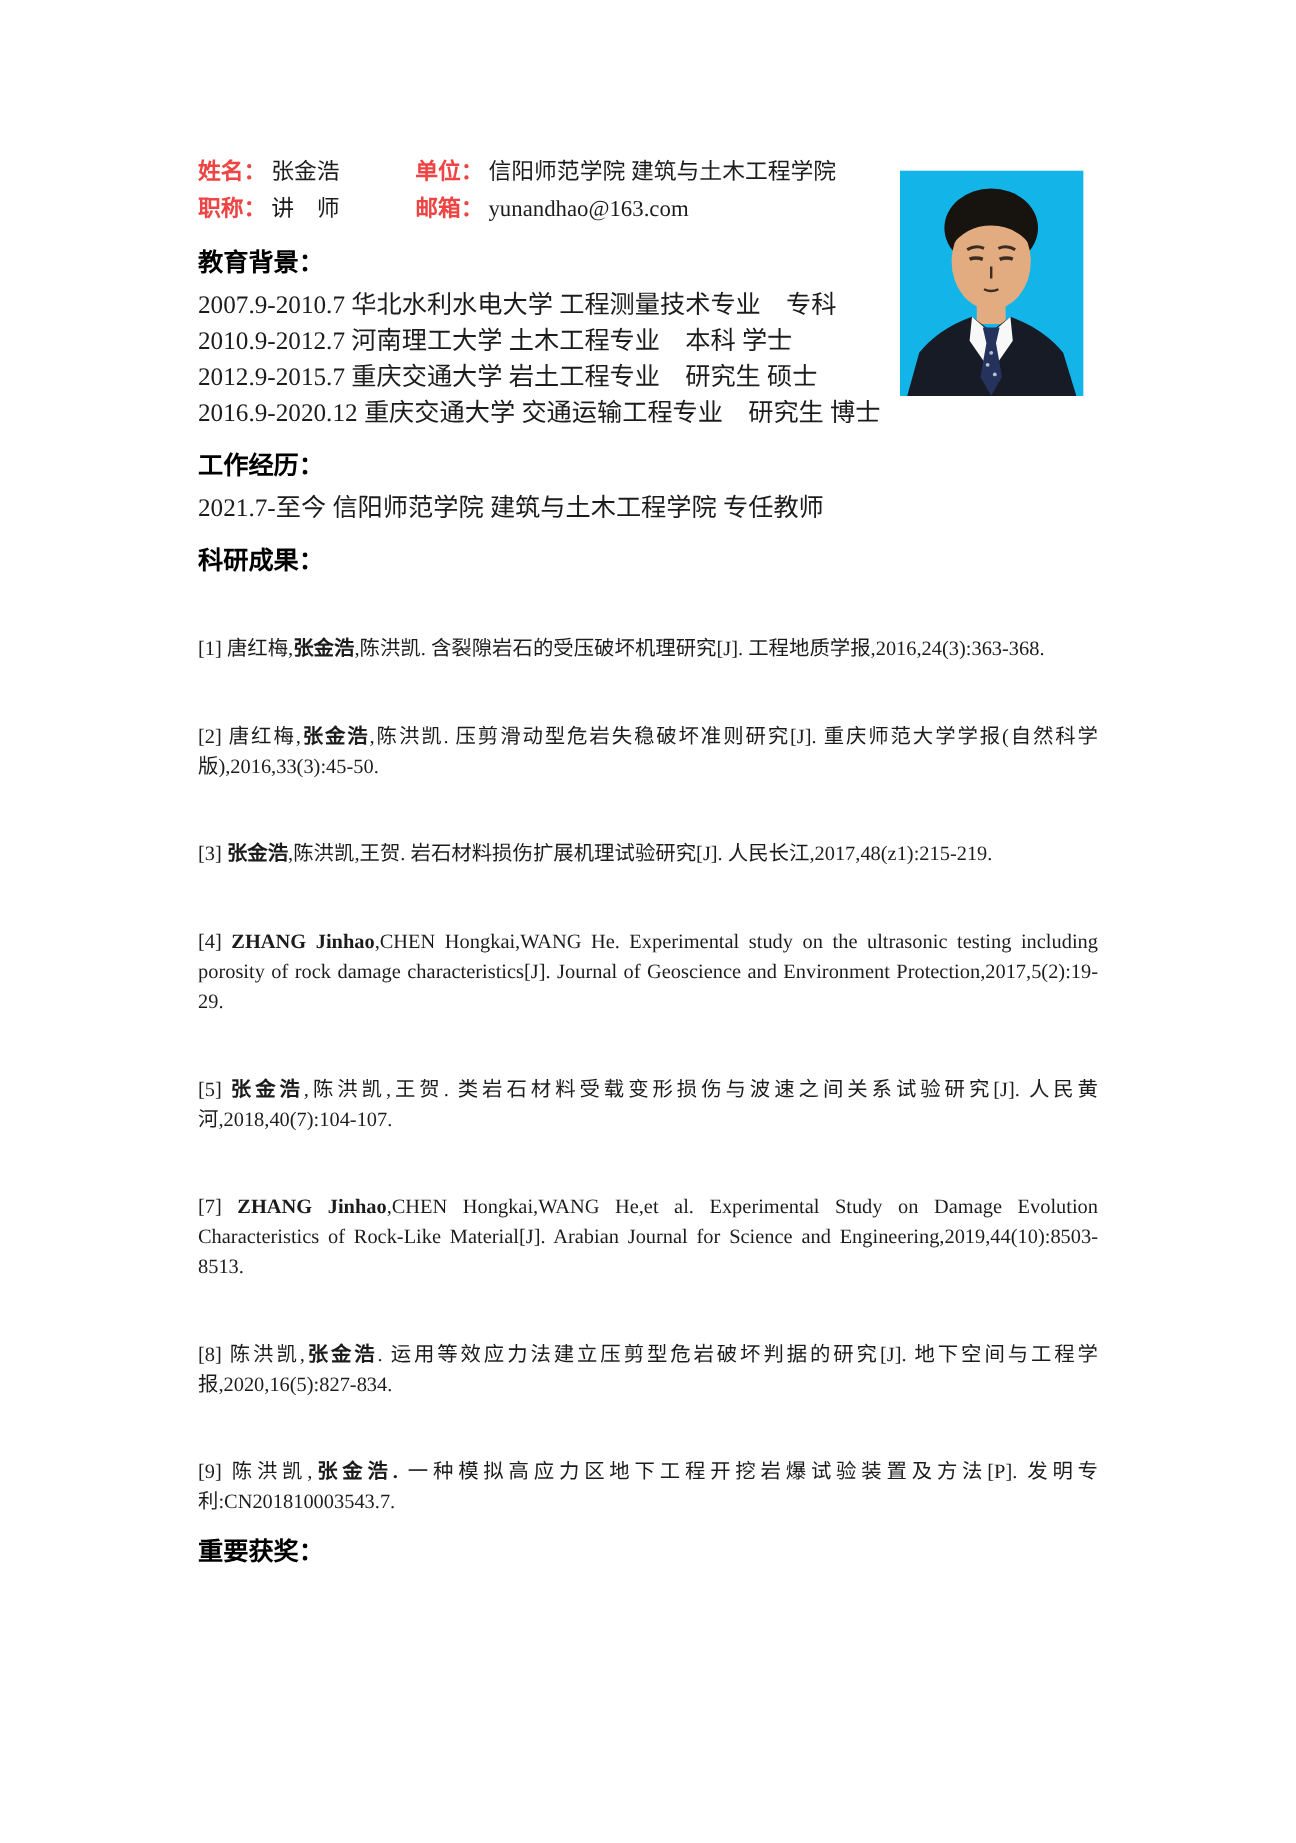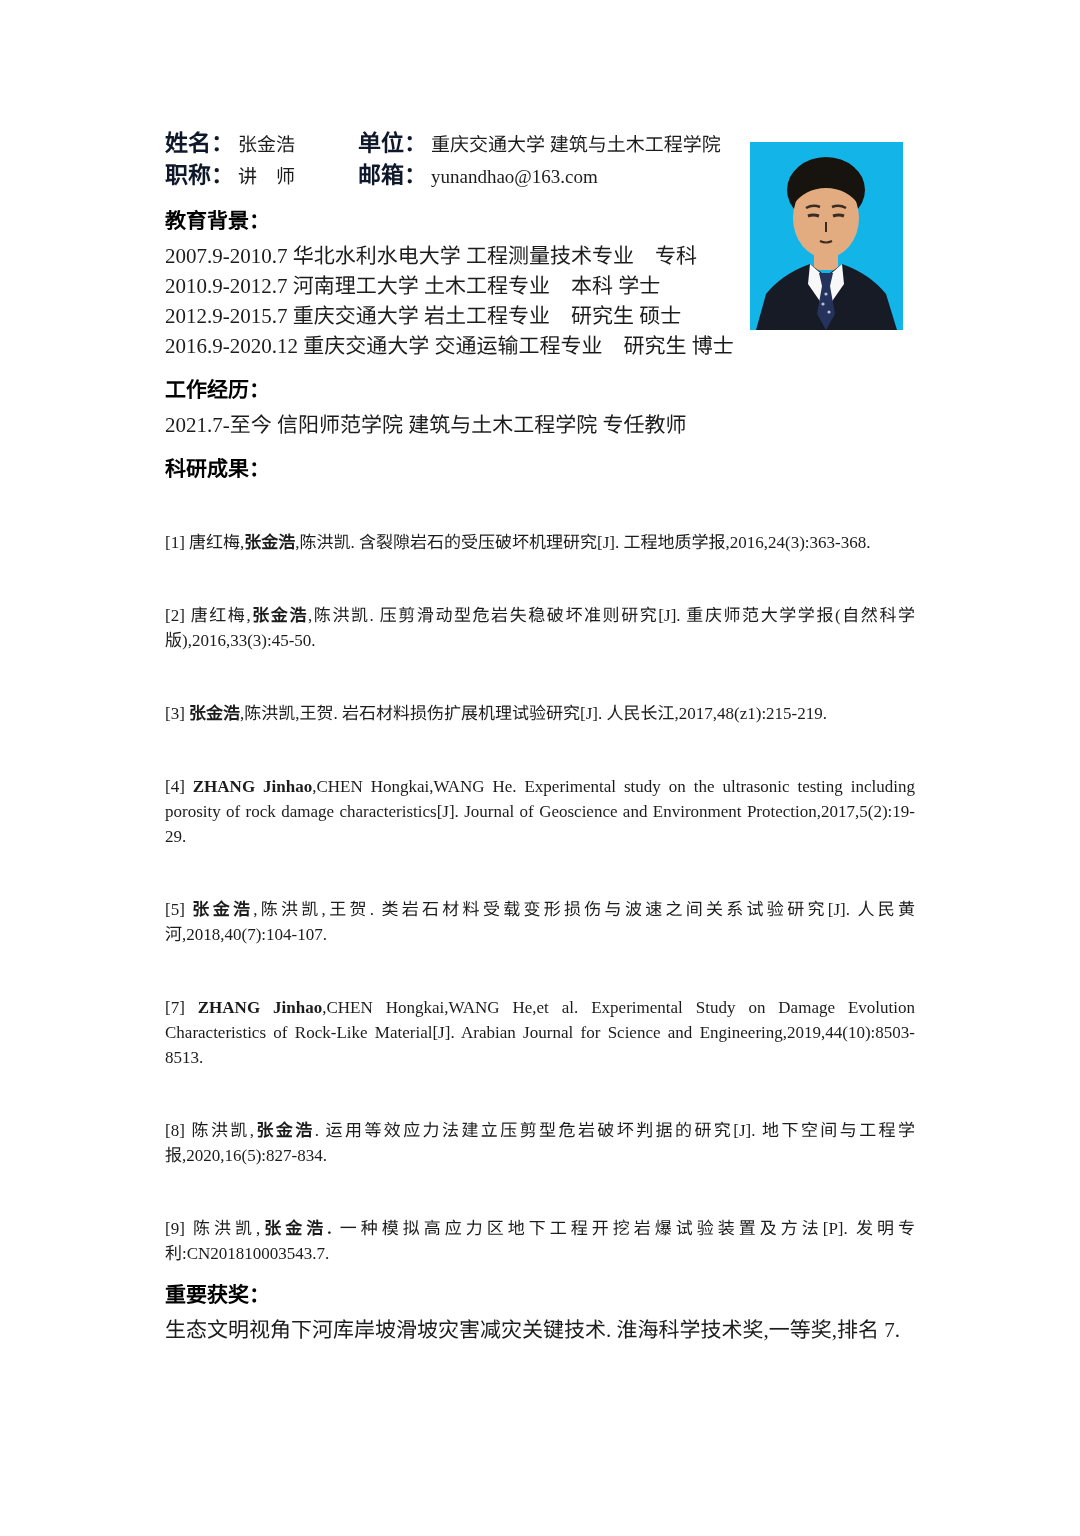--- a/index.html
+++ b/index.html
@@ -3,21 +3,21 @@
 <meta charset="utf-8">
 <style>
   html,body{margin:0;padding:0;background:#ffffff;}
   .page{
     position:relative;width:1080px;height:1536px;background:#ffffff;overflow:hidden;
     font-family:"Liberation Serif","DejaVu Serif",serif;color:#1c1c1c;
   }
   .content{position:absolute;left:165px;top:128px;width:750px;}
   
   .hline{font-size:19px;line-height:31px;white-space:pre-wrap;}
-  .hl-label{font-family:"Liberation Sans","DejaVu Sans",sans-serif;font-weight:bold;font-size:23px;color:#0f172a;}
+  .hl-label{font-family:"Liberation Sans","DejaVu Sans",sans-serif;font-weight:bold;font-size:19px;color:#ef4444;}
   .hl-val{margin-left:4px;}
   .hl-val-fixed{display:inline-block;min-width:92px;margin-left:4px;}
   .hl-label2{margin-left:28px;}
   
   .sec{
     font-family:"Liberation Sans","DejaVu Sans",sans-serif;
     font-size:21px;font-weight:bold;color:#000;
     margin:12px 0 7px 0;
   }
   .sec:first-of-type{margin-top:31px;}
@@ -59,21 +59,21 @@
 
     <path d="M69,131 L83,131 L80,144 L72,144 Z M72,144 L80,144 L85,172 L76,188 L67,172 Z" fill="#25335c"></path>
     <circle cx="76" cy="152" r="1.6" fill="#dfe4ee" opacity="0.8"></circle>
     <circle cx="73" cy="162" r="1.6" fill="#dfe4ee" opacity="0.8"></circle>
     <circle cx="79" cy="170" r="1.6" fill="#dfe4ee" opacity="0.8"></circle>
   </svg>
 
   <div class="content">
 
     <div>
-      <div class="hline"><span class="hl-label">姓名：</span><span class="hl-val-fixed">张金浩</span><span class="hl-label hl-label2">单位：</span><span class="hl-val">重庆交通大学 建筑与土木工程学院</span></div>
+      <div class="hline"><span class="hl-label">姓名：</span><span class="hl-val-fixed">张金浩</span><span class="hl-label hl-label2">单位：</span><span class="hl-val">信阳师范学院 建筑与土木工程学院</span></div>
       <div class="hline"><span class="hl-label">职称：</span><span class="hl-val-fixed">讲　师</span><span class="hl-label hl-label2">邮箱：</span><span class="hl-val">yunandhao@163.com</span></div>
     </div>
 
     <div class="sec">教育背景：</div>
     <div class="lines">
         <div class="line">2007.9-2010.7 华北水利水电大学 工程测量技术专业　专科</div>
         <div class="line">2010.9-2012.7 河南理工大学 土木工程专业　本科 学士</div>
         <div class="line">2012.9-2015.7 重庆交通大学 岩土工程专业　研究生 硕士</div>
         <div class="line">2016.9-2020.12 重庆交通大学 交通运输工程专业　研究生 博士</div>
       </div>
@@ -89,18 +89,15 @@
         <div class="line"><span>[2] 唐红梅,</span><b>张金浩</b><span>,陈洪凯. 压剪滑动型危岩失稳破坏准则研究[J]. 重庆师范大学学报(自然科学版),2016,33(3):45-50.</span></div>
         <div class="line"><span>[3] </span><b>张金浩</b><span>,陈洪凯,王贺. 岩石材料损伤扩展机理试验研究[J]. 人民长江,2017,48(z1):215-219.</span></div>
         <div class="line"><span>[4] </span><b>ZHANG Jinhao</b><span>,CHEN Hongkai,WANG He. Experimental study on the ultrasonic testing including porosity of rock damage characteristics[J]. Journal of Geoscience and Environment Protection,2017,5(2):19-29.</span></div>
         <div class="line"><span>[5] </span><b>张金浩</b><span>,陈洪凯,王贺. 类岩石材料受载变形损伤与波速之间关系试验研究[J]. 人民黄河,2018,40(7):104-107.</span></div>
         <div class="line"><span>[7] </span><b>ZHANG Jinhao</b><span>,CHEN Hongkai,WANG He,et al. Experimental Study on Damage Evolution Characteristics of Rock-Like Material[J]. Arabian Journal for Science and Engineering,2019,44(10):8503-8513.</span></div>
         <div class="line"><span>[8] 陈洪凯,</span><b>张金浩</b><span>. 运用等效应力法建立压剪型危岩破坏判据的研究[J]. 地下空间与工程学报,2020,16(5):827-834.</span></div>
         <div class="line"><span>[9] 陈洪凯,</span><b>张金浩.</b><span> 一种模拟高应力区地下工程开挖岩爆试验装置及方法[P]. 发明专利:CN201810003543.7.</span></div>
       </div>
 
     <div class="sec">重要获奖：</div>
-    <div class="lines">
-        <div class="line">生态文明视角下河库岸坡滑坡灾害减灾关键技术. 淮海科学技术奖,一等奖,排名 7.</div>
-      </div>
 
   </div>
 </div>
 
 </body></html>

